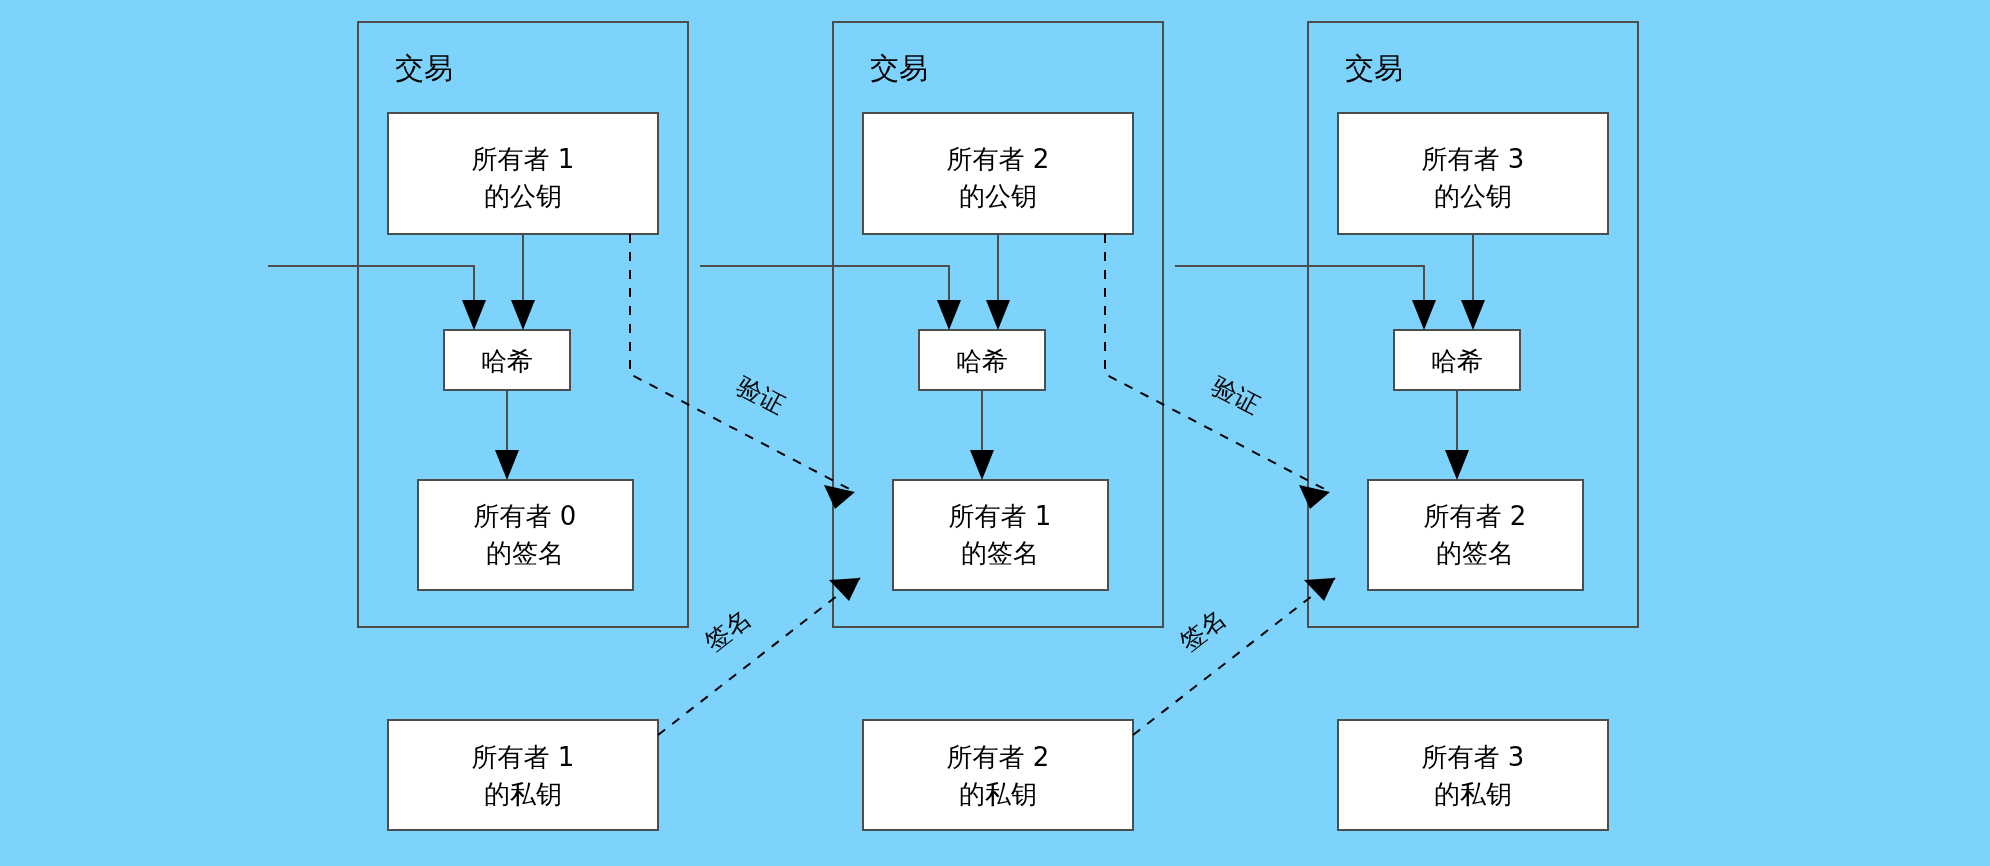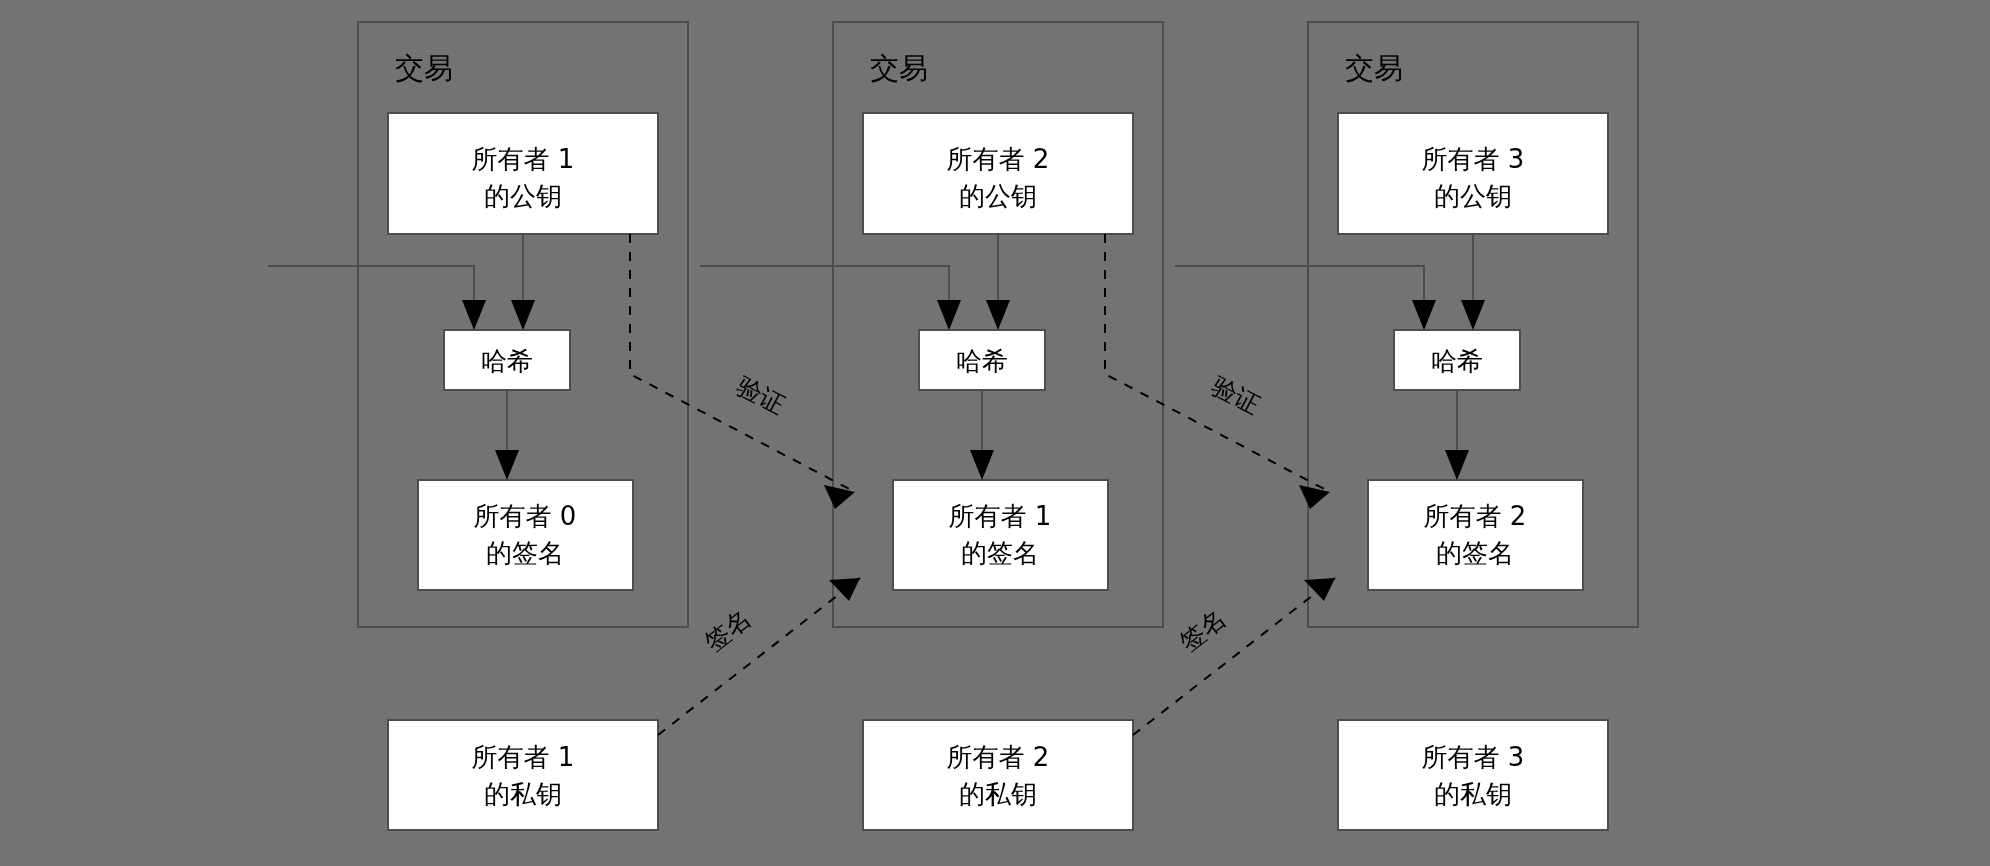--- a/index.html
+++ b/index.html
@@ -1,18 +1,18 @@
 <!DOCTYPE html>
 <html><head>
 <meta charset="utf-8">
 <style>
   html,body{margin:0;padding:0;background:#ffffff;}
   body{width:1990px;height:866px;overflow:hidden;
        font-family:"DejaVu Sans","Liberation Sans",sans-serif;}
-  #stage{position:relative;width:1990px;height:866px;background:#737373;}
+  #stage{position:relative;width:1990px;height:866px;background:#7dd3fc;}
   svg#diagram{position:absolute;left:0;top:0;width:1990px;height:866px;display:block;}
   .boxtxt{font-size:26px;fill:#000;text-anchor:middle;
           font-family:"DejaVu Sans","Liberation Sans",sans-serif;}
   .txtitle{font-size:29px;fill:#000;text-anchor:start;
            font-family:"DejaVu Sans","Liberation Sans",sans-serif;}
   .edgelbl{font-size:25px;fill:#000;text-anchor:middle;
            font-family:"DejaVu Sans","Liberation Sans",sans-serif;}
   .outerbox{fill:none;stroke:#4d4d4d;stroke-width:2;}
   .innerbox{fill:#ffffff;stroke:#4d4d4d;stroke-width:2;}
   .solid{fill:none;stroke:#4d4d4d;stroke-width:2;}

